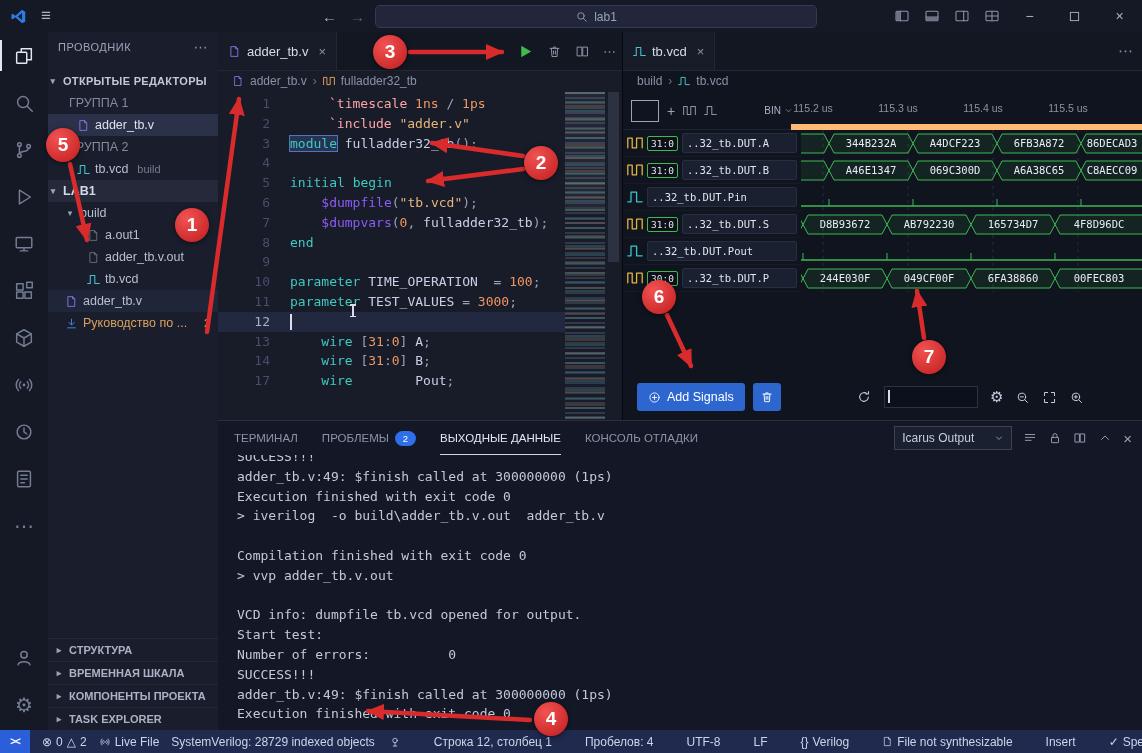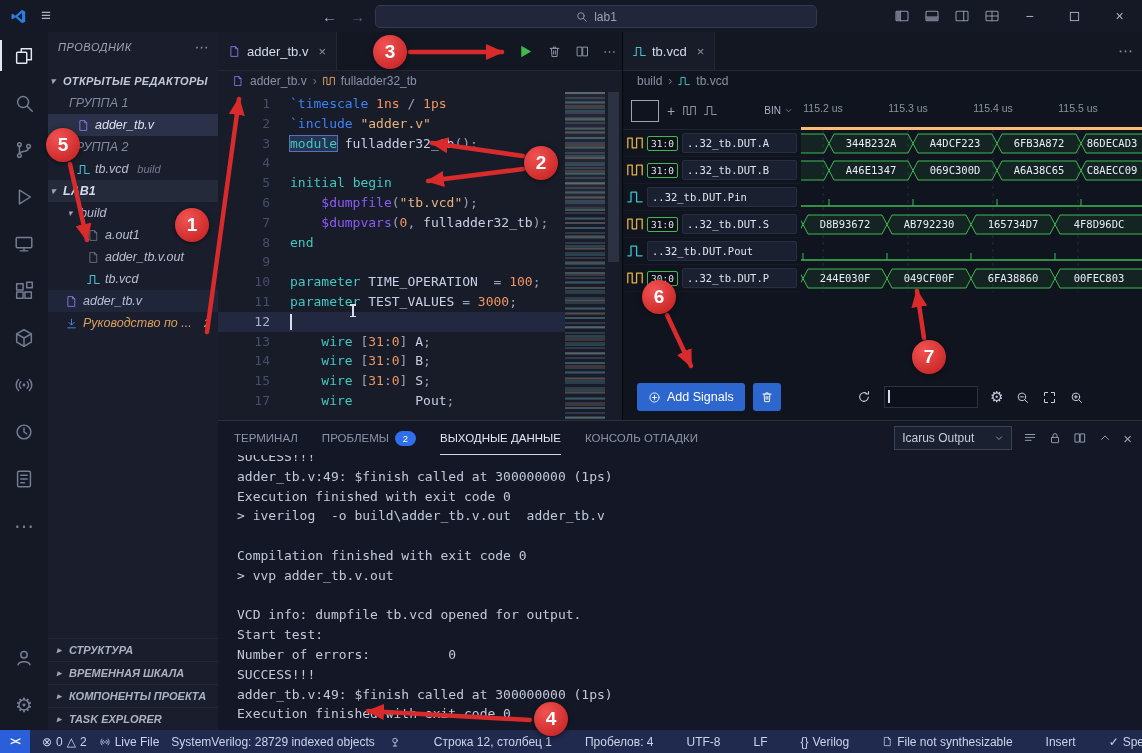--- a/index.html
+++ b/index.html
@@ -28,21 +28,21 @@
                border-right:1px solid #232836;}
   .ab-item{width:48px;height:47px;display:flex;align-items:center;justify-content:center;
            color:#747d92;position:relative;}
   .ab-item.active{color:#e2e7f2;}
   .ab-item.active::before{content:"";position:absolute;left:0;top:8px;bottom:8px;width:2px;background:#e2e7f2;}
   .ab-bottom{position:absolute;bottom:2px;left:0;}
   .ab-item .glyph{font-size:20px;}
 
   
   .sidebar{position:absolute;left:48px;top:32px;bottom:23px;width:170px;background:#1a1e2c;
-           border-right:7px solid #0ea5e9;overflow:hidden;font-size:12.5px;font-style:italic;}
+           border-right:7px solid #0ea5e9;overflow:hidden;font-size:12.5px;}
   .side-header{height:30px;display:flex;align-items:center;padding:0 10px;color:#9aa3b8;
                font-size:11px;letter-spacing:.5px;}
   .side-header .dots{margin-left:auto;font-size:14px;color:#8b93a8;}
   #side-rows{position:absolute;top:38px;left:0;right:0;}
   .srow{height:22px;display:flex;align-items:center;gap:5px;white-space:nowrap;color:#b7bfd2;}
   .srow .chev{font-size:9px;color:#9aa3b8;width:10px;text-align:center;}
   .srow.hdr{font-weight:bold;font-size:11px;color:#c0c8da;letter-spacing:.3px;}
   .srow.rootrow{font-weight:bold;background:#252a3b;color:#d2d9e8;}
   .srow.grouplabel{color:#828ba0;}
   .srow.sel{background:#2b3148;color:#dbe1ee;}
@@ -64,21 +64,21 @@
   .breadcrumb{position:absolute;left:0;top:38px;right:0;height:22px;display:flex;align-items:center;
               gap:6px;padding-left:14px;color:#8891a6;font-size:12px;}
   .bc-sep{color:#6a7188;}
   .code{position:absolute;left:0;top:60px;right:57px;bottom:0;font-family:"DejaVu Sans Mono",monospace;
         font-size:13px;overflow:hidden;}
   .code-line{position:relative;height:19.8px;line-height:19.8px;display:flex;white-space:pre;}
   .code-line .ln{width:52px;flex:none;text-align:right;color:#454e6b;}
   .code-line .lt{padding-left:20px;}
   .code-line.current{background:#222840;}
   .code-line.current .ln{color:#a8b1cc;}
-  .tok-d{color:#3b82f6;} .tok-k{color:#3fc9c0;} .tok-s{color:#e6b57d;} .tok-n{color:#ef9662;}
+  .tok-d{color:#fca5a5;margin-left:39px;} .tok-k{color:#3fc9c0;} .tok-s{color:#e6b57d;} .tok-n{color:#ef9662;}
   .tok-f{color:#8b5cf6;} .tok-v{color:#c7cfe6;} .tok-p{color:#99a1b8;}
   .tok-kh{color:#3fc9c0;background:rgba(80,110,190,.28);outline:1px solid #5572c0;}
   .caret{position:absolute;left:72px;top:2px;width:1.5px;height:16px;background:#d9dde9;}
   .minimap{position:absolute;top:60px;right:17px;width:40px;bottom:0;opacity:.85;background:
      repeating-linear-gradient(180deg, rgba(126,140,170,.30) 0 2px, transparent 2px 5px),
      repeating-linear-gradient(180deg, rgba(80,200,190,.28) 0 2px, transparent 2px 9px),
      repeating-linear-gradient(180deg, rgba(230,150,90,.25) 0 2px, transparent 2px 13px);
      background-size:26px 100%,14px 100%,34px 100%;background-position:2px 0,8px 0,0 0;}
   .mm-slider{position:absolute;top:0;left:0;right:0;height:115px;background:rgba(255,255,255,.06);}
   .vscroll{position:absolute;top:60px;right:0;width:17px;bottom:0;}
@@ -90,21 +90,21 @@
   
   .editor2{position:absolute;left:622px;top:32px;width:520px;height:388px;background:#10141f;
            border-left:1px solid #05070c;overflow:hidden;}
   .editor2 .tabbar{background:#131722;}
   .e2-more{position:absolute;right:10px;top:0;height:38px;display:flex;align-items:center;color:#8b93a8;font-size:15px;}
   .wave-toolbar{position:absolute;left:0;top:60px;width:178px;height:38px;display:flex;align-items:center;
                 gap:8px;padding-left:8px;color:#8b93a8;border-bottom:1px solid #1d2434;box-sizing:border-box;}
   .wt-box{width:26px;height:20px;border:1px solid #9aa3b8;}
   .wt-plus{font-size:14px;color:#9aa3b8;}
   .wt-fmt{margin-left:auto;margin-right:8px;display:flex;align-items:center;gap:3px;font-size:10px;color:#aab2c5;}
-  .ruler{position:absolute;left:178px;top:60px;right:0;height:38px;border-bottom:3px solid #fdba74;box-sizing:border-box;}
+  .ruler{position:absolute;left:168px;top:60px;right:0;height:38px;border-bottom:6px solid #fdba74;box-sizing:border-box;}
   .tlabel{position:absolute;top:10px;width:56px;text-align:center;font-size:10.5px;color:#8b949e;}
   .sig-names{position:absolute;left:0;top:98px;width:178px;}
   .sig-row{height:27px;display:flex;align-items:center;gap:4px;padding:0 4px;box-sizing:border-box;
            border-bottom:1px solid rgba(255,255,255,.03);}
   .sig-badge{font-family:"DejaVu Sans Mono",monospace;font-size:9.5px;color:#dfe5ee;background:#0d1117;
              border:1px solid #3fb950;padding:1px 3px;border-radius:2px;flex:none;}
   .sig-name{flex:1;font-family:"DejaVu Sans Mono",monospace;font-size:10.5px;color:#dfe5ee;background:#1a2030;
             border:1px solid #262e42;height:18px;line-height:18px;padding:0 4px;overflow:hidden;border-radius:2px;}
   .canvas-wrap{position:absolute;left:178px;top:98px;width:342px;height:162px;}
   .add-row{position:absolute;left:0;top:345px;width:178px;height:40px;display:flex;align-items:center;
@@ -461,21 +461,20 @@
         <div class="code-line"><span class="ln">5</span><span class="lt"><span class="tok-k">initial</span><span class="tok-p"> </span><span class="tok-k">begin</span></span></div>
         <div class="code-line"><span class="ln">6</span><span class="lt"><span class="tok-p">    </span><span class="tok-f">$dumpfile</span><span class="tok-p">(</span><span class="tok-s">"tb.vcd"</span><span class="tok-p">);</span></span></div>
         <div class="code-line"><span class="ln">7</span><span class="lt"><span class="tok-p">    </span><span class="tok-f">$dumpvars</span><span class="tok-p">(</span><span class="tok-n">0</span><span class="tok-p">, </span><span class="tok-v">fulladder32_tb</span><span class="tok-p">);</span></span></div>
         <div class="code-line"><span class="ln">8</span><span class="lt"><span class="tok-k">end</span></span></div>
         <div class="code-line"><span class="ln">9</span><span class="lt"></span></div>
         <div class="code-line"><span class="ln">10</span><span class="lt"><span class="tok-k">parameter</span><span class="tok-p"> </span><span class="tok-v">TIME_OPERATION</span><span class="tok-p">  = </span><span class="tok-n">100</span><span class="tok-p">;</span></span></div>
         <div class="code-line"><span class="ln">11</span><span class="lt"><span class="tok-k">parameter</span><span class="tok-p"> </span><span class="tok-v">TEST_VALUES</span><span class="tok-p"> = </span><span class="tok-n">3000</span><span class="tok-p">;</span></span></div>
         <div class="code-line current"><span class="ln">12</span><span class="lt"></span><span class="caret"></span></div>
         <div class="code-line"><span class="ln">13</span><span class="lt"><span class="tok-p">    </span><span class="tok-k">wire</span><span class="tok-p"> [</span><span class="tok-n">31</span><span class="tok-p">:</span><span class="tok-n">0</span><span class="tok-p">] </span><span class="tok-v">A</span><span class="tok-p">;</span></span></div>
         <div class="code-line"><span class="ln">14</span><span class="lt"><span class="tok-p">    </span><span class="tok-k">wire</span><span class="tok-p"> [</span><span class="tok-n">31</span><span class="tok-p">:</span><span class="tok-n">0</span><span class="tok-p">] </span><span class="tok-v">B</span><span class="tok-p">;</span></span></div>
-        <div class="code-line"><span class="ln">15</span><span class="lt"><span class="tok-p">    </span><span class="tok-k">wire</span><span class="tok-p"> [</span><span class="tok-n">31</span><span class="tok-p">:</span><span class="tok-n">0</span><span class="tok-p">] </span><span class="tok-v">S</span><span class="tok-p">;</span></span></div>
         <div class="code-line"><span class="ln">17</span><span class="lt"><span class="tok-p">    </span><span class="tok-k">wire</span><span class="tok-p">        </span><span class="tok-v">Pout</span><span class="tok-p">;</span></span></div>
       </div>
     <div class="minimap">
         <div class="mm-slider"></div>
       </div>
     <div class="vscroll">
         <div class="vs-slider"></div>
       </div>
   </div>
   <div class="ibeam"></div>

